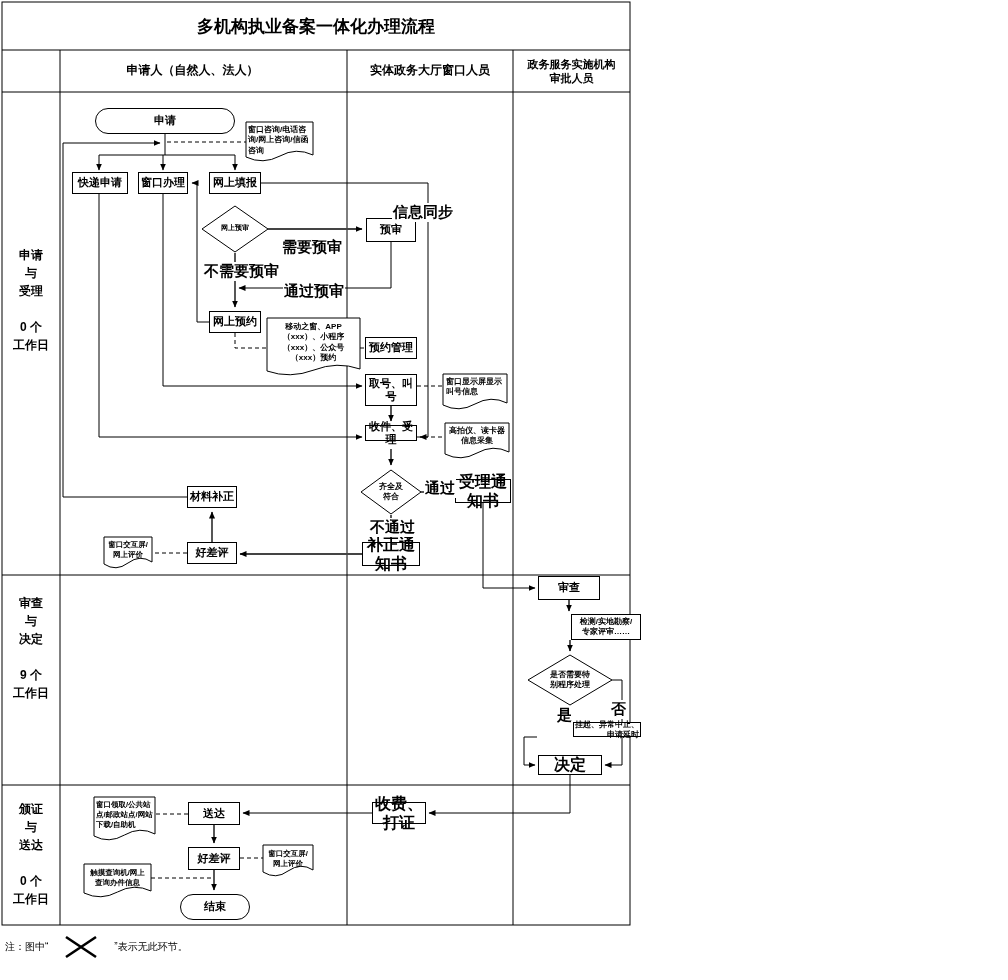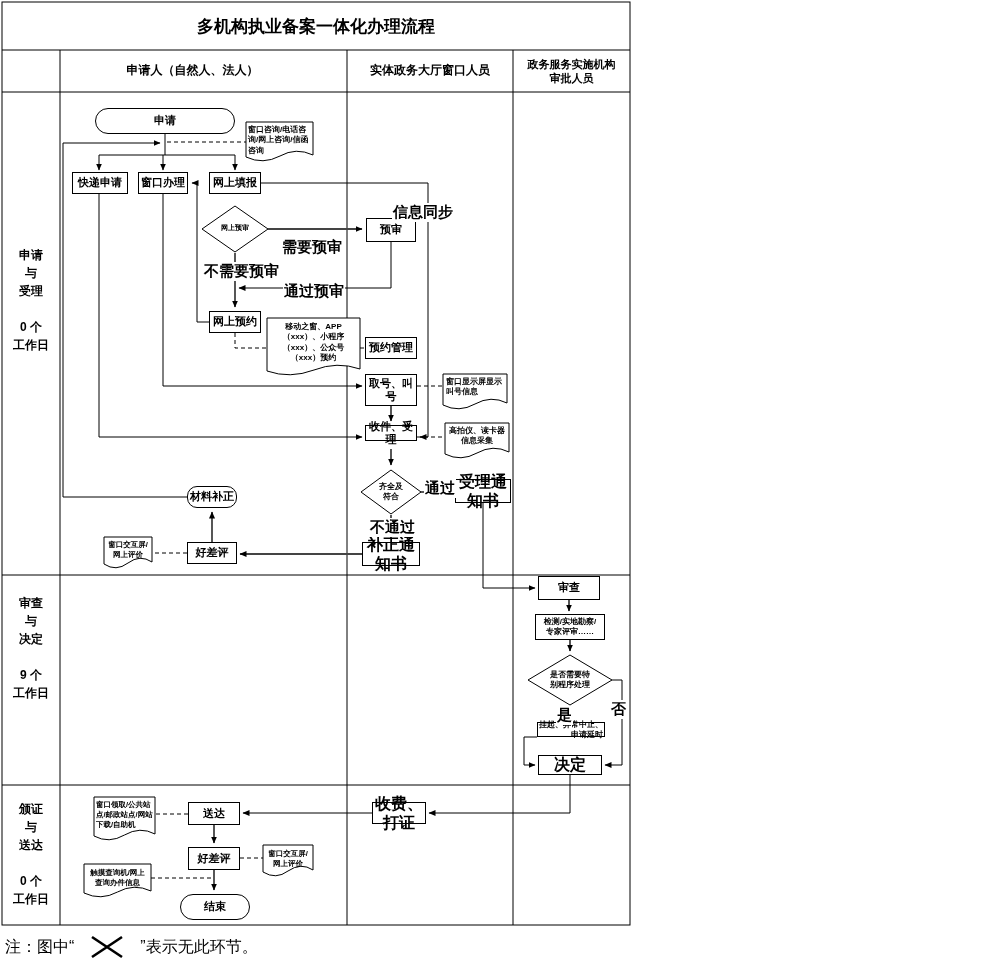--- a/index.html
+++ b/index.html
@@ -2,33 +2,33 @@
 <html><head>
 <meta charset="utf-8">
 <style>
   html,body{margin:0;padding:0;background:#fff;}
   body{font-family:"Liberation Sans","DejaVu Sans",sans-serif;color:#000;}
   #stage-wrap{position:relative;width:1008px;height:980px;background:#fff;overflow:hidden;}
   svg.layer{position:absolute;left:0;top:0;z-index:1;}
   .box{position:absolute;border:1px solid #000;background:#fff;display:flex;align-items:center;justify-content:center;
        text-align:center;font-size:11px;font-weight:bold;z-index:2;line-height:1.2;white-space:pre-line;box-sizing:border-box;}
   .oval{border-radius:14px;}
-  .fs8{font-size:8px;}
+  .fs8{font-size:8px;margin-left:36px;}
   .fs10{font-size:16px;}
   .doct{position:absolute;z-index:3;font-size:8px;font-weight:bold;line-height:1.3;white-space:pre-line;}
   .ctr{text-align:center;}
   .lblt{position:absolute;z-index:3;font-size:15px;font-weight:bold;background:#fff;padding:0 1px;white-space:nowrap;}
   .dmt{position:absolute;z-index:3;font-size:8px;font-weight:bold;text-align:center;white-space:pre-line;line-height:1.25;}
   .titlebar{position:absolute;left:2px;top:2px;width:628px;height:48px;display:flex;align-items:center;justify-content:center;
             font-size:17px;font-weight:bold;z-index:2;}
   .hdr{position:absolute;top:50px;height:42px;display:flex;align-items:center;justify-content:center;text-align:center;
        font-weight:bold;font-size:12px;white-space:pre-line;z-index:2;line-height:1.3;}
   .stage{position:absolute;left:2px;width:58px;text-align:center;font-size:12px;font-weight:bold;
          white-space:pre-line;line-height:18px;z-index:2;}
-  .note{position:absolute;left:5px;top:934px;display:flex;align-items:center;gap:15px;font-size:16px;z-index:2;}
+  .note{position:absolute;left:5px;top:934px;display:flex;align-items:center;gap:15px;font-size:10px;z-index:2;}
 </style>
 </head>
 <body>
 
 <div id="stage-wrap">
 
   <svg class="layer" width="1008" height="980">
     <defs>
       <marker id="arr" markerWidth="8" markerHeight="8" refX="6.5" refY="3" orient="auto" markerUnits="userSpaceOnUse">
         <path d="M0,0 L7,3 L0,6 Z" fill="#000"></path>
@@ -141,21 +141,21 @@
   <div class="box" style="left:138px;top:172px;width:50px;height:22px;">窗口办理</div>
   <div class="box" style="left:209px;top:172px;width:52px;height:22px;">网上填报</div>
   <div class="box" style="left:366px;top:218px;width:50px;height:24px;">预审</div>
   <div class="box" style="left:209px;top:311px;width:52px;height:22px;">网上预约</div>
   <div class="box" style="left:365px;top:337px;width:52px;height:22px;">预约管理</div>
   <div class="box" style="left:365px;top:374px;width:52px;height:32px;">取号、叫号</div>
   <div class="box" style="left:365px;top:425px;width:52px;height:16px;">收件、受理</div>
   <div class="box fs10" style="left:455px;top:479px;width:56px;height:24px;">受理通知书</div>
   <div class="box fs10" style="left:362px;top:542px;width:58px;height:24px;">补正通知书</div>
   <div class="box" style="left:187px;top:542px;width:50px;height:22px;">好差评</div>
-  <div class="box" style="left:187px;top:486px;width:50px;height:22px;border-radius:10px;">材料补正</div>
+  <div class="box" style="left:187px;top:486px;width:50px;height:22px;">材料补正</div>
   <div class="box" style="left:538px;top:576px;width:62px;height:24px;">审查</div>
   <div class="box fs8" style="left:535px;top:614px;width:70px;height:26px;">检测/实地勘察/
 专家评审……</div>
   <div class="box fs8" style="left:537px;top:722px;width:68px;height:15px;text-align:right;">挂起、异常中止、
 申请延时</div>
   <div class="box fs10" style="left:538px;top:755px;width:64px;height:20px;">决定</div>
   <div class="box fs10" style="left:372px;top:802px;width:54px;height:22px;">收费、打证</div>
   <div class="box" style="left:188px;top:802px;width:52px;height:23px;">送达</div>
   <div class="box" style="left:188px;top:847px;width:52px;height:23px;">好差评</div>
   <div class="box oval" style="left:180px;top:894px;width:70px;height:26px;">结束</div>

